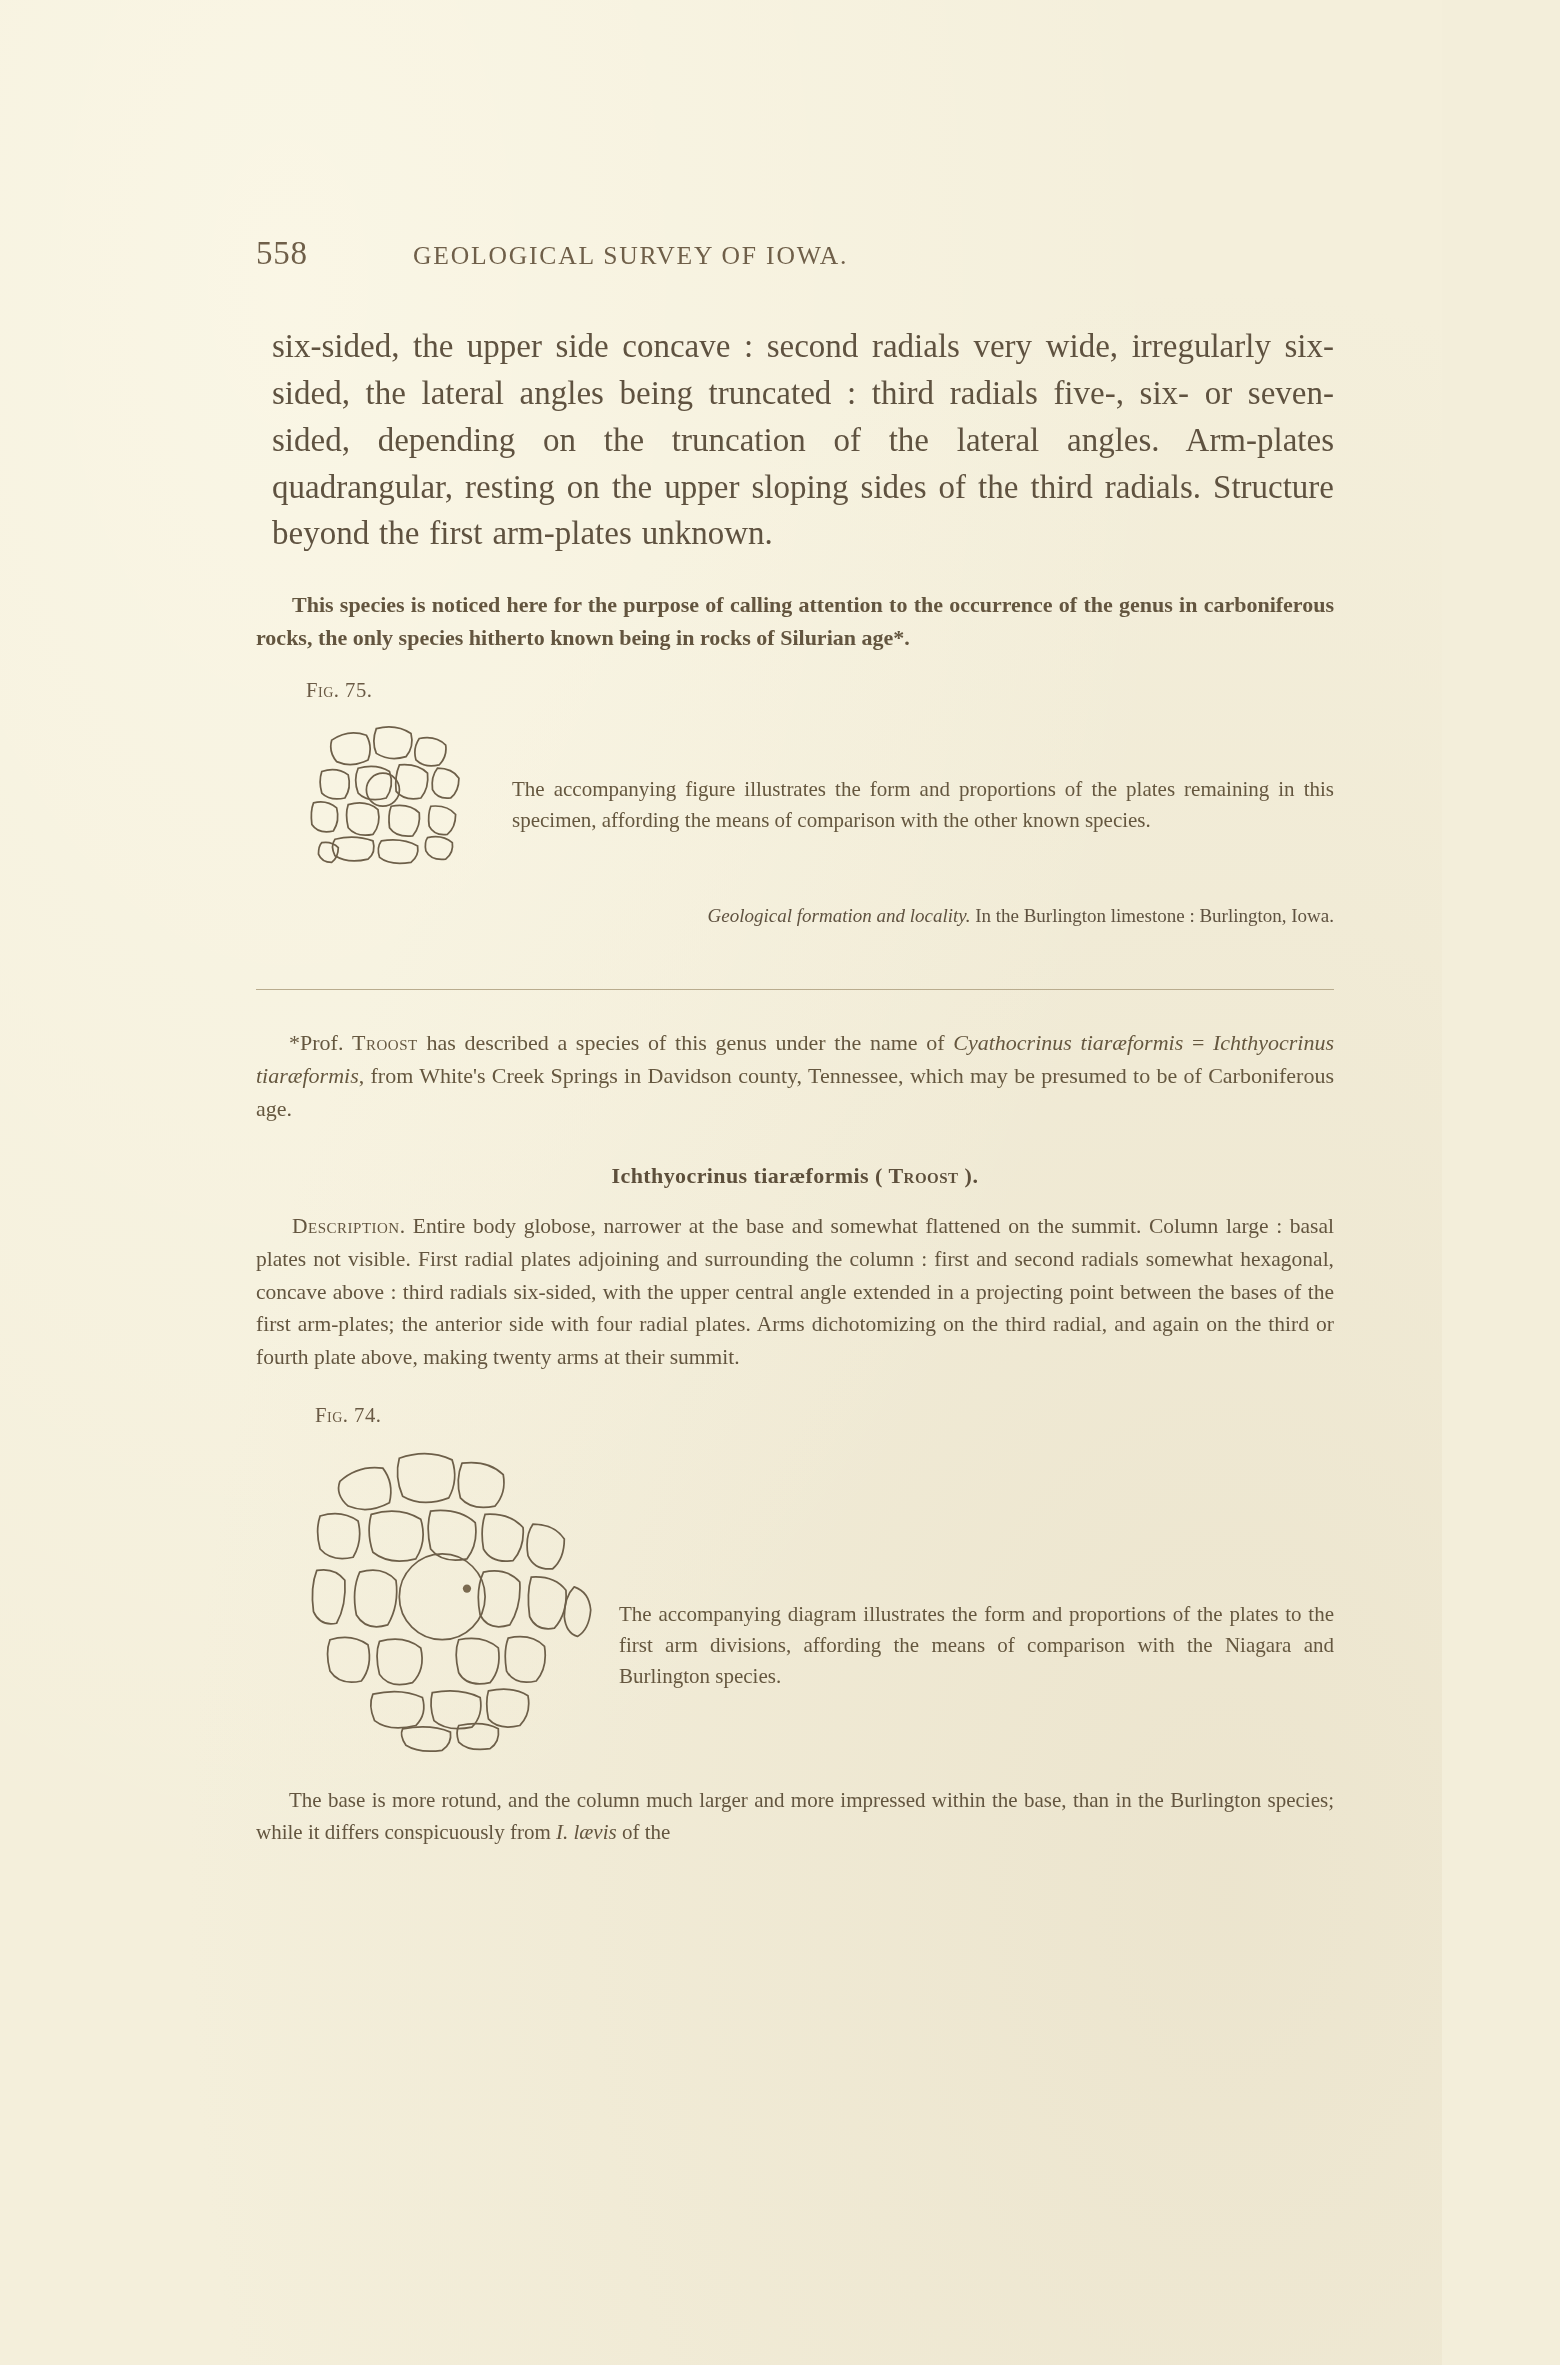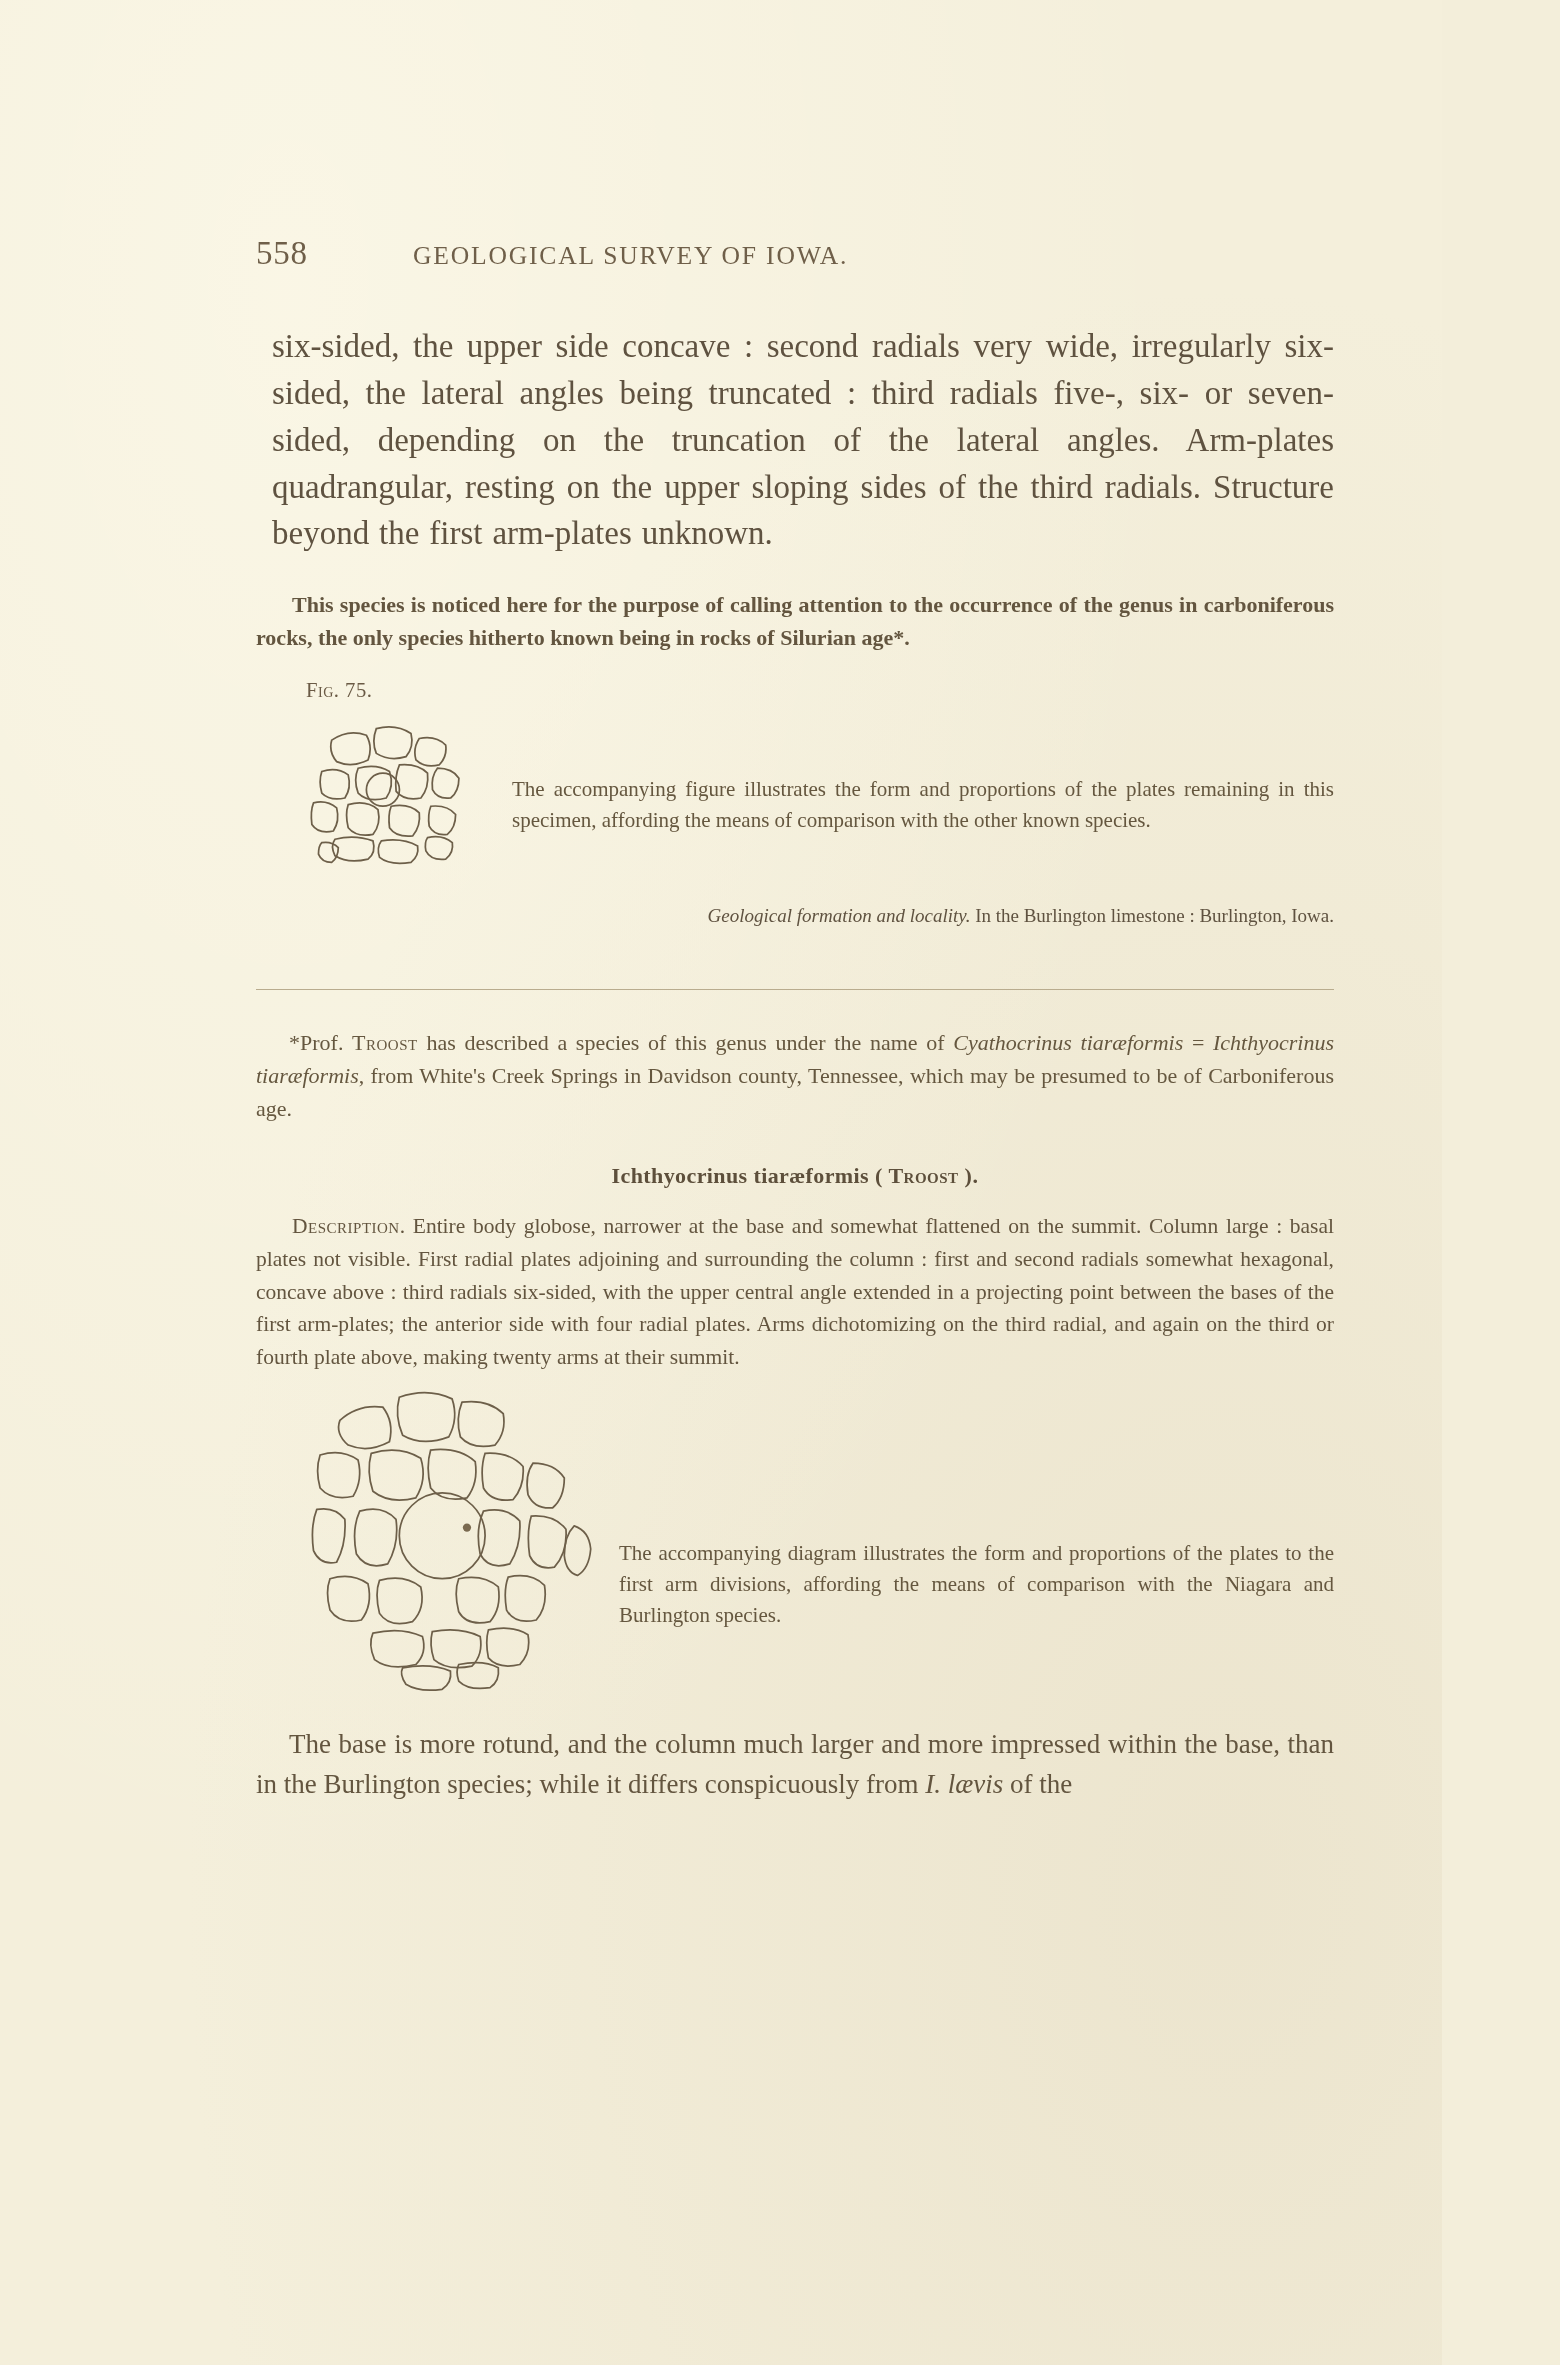--- a/index.html
+++ b/index.html
@@ -144,21 +144,21 @@
   }
   .desc-para {
     font-size: 21.5px;
     line-height: 1.52;
     text-align: justify;
     color: #63553f;
     margin: 0;
     text-indent: 36px;
   }
   .bottom-para {
-    font-size: 27px;
+    font-size: 21px;
     line-height: 1.5;
     text-align: justify;
     color: #63553f;
     margin: 4px 0 0 0;
     text-indent: 33px;
   }
   .fig-label-74 {
     font-size: 20.7px;
     margin: 30px 0 8.3px 59px;
     letter-spacing: 0.8px;
@@ -214,20 +214,23 @@
     <p class="geo-para"><i>Geological formation and locality.</i><span> In the Burlington limestone : Burlington, Iowa.</span></p>
 
     <hr class="rule">
 
     <p class="footnote"><span>*</span><span>Prof. </span><span class="sc">Troost</span><span> has described a species of this genus under the name of </span><i>Cyathocrinus tiaræformis</i><span> = </span><i>Ichthyocrinus tiaræformis</i><span>, from White's Creek Springs in Davidson county, Tennessee, which may be presumed to be of Carboniferous age.</span></p>
 
     <div class="section-title"><span>Ichthyocrinus tiaræformis</span> <span class="sc paren">( Troost ).</span></div>
 
     <p class="desc-para"><span class="sc">Description</span><span>. Entire body globose, narrower at the base and somewhat flattened on the summit. Column large : basal plates not visible. First radial plates adjoining and surrounding the column : first and second radials somewhat hexagonal, concave above : third radials six-sided, with the upper central angle extended in a projecting point between the bases of the first arm-plates; the anterior side with four radial plates. Arms dichotomizing on the third radial, and again on the third or fourth plate above, making twenty arms at their summit.</span></p>
 
+    <div class="fig-label-74">
+      <span class="sc">Fig. 74.</span>
+    </div>
 
     <div class="figure-block">
       <div class="fig-img">
         <svg width="297" height="322" viewBox="0 0 360 390">
           <g class="ink">
             <path d="M52 56 Q74 36 104 40 Q118 58 112 82 Q86 96 62 86 Q46 72 52 56 Z"></path>
             <path d="M124 28 Q158 16 188 30 Q196 54 184 76 Q152 88 128 74 Q118 50 124 28 Z"></path>
             <path d="M200 34 Q232 30 250 48 Q254 70 240 86 Q212 92 198 76 Q192 54 200 34 Z"></path>
             <path d="M28 98 Q54 90 74 104 Q80 128 68 148 Q42 154 28 138 Q22 116 28 98 Z"></path>
             <path d="M90 96 Q124 86 150 102 Q158 128 144 150 Q112 158 92 142 Q84 118 90 96 Z"></path>

